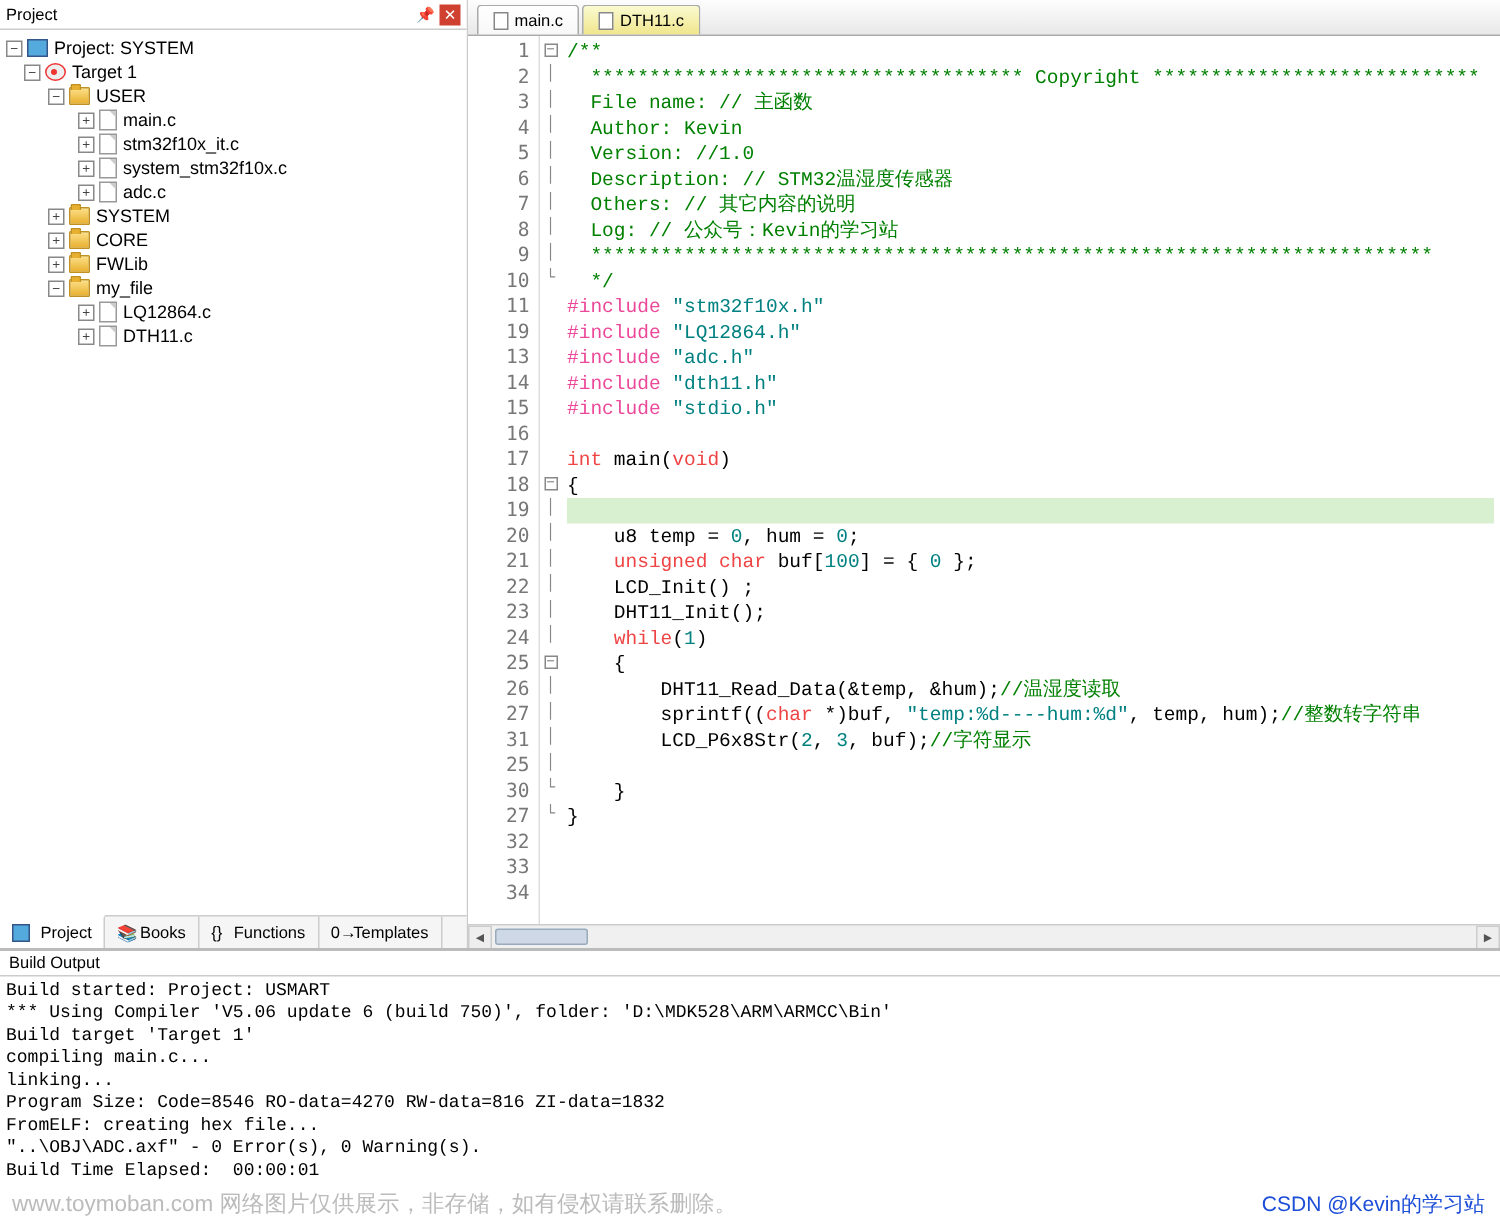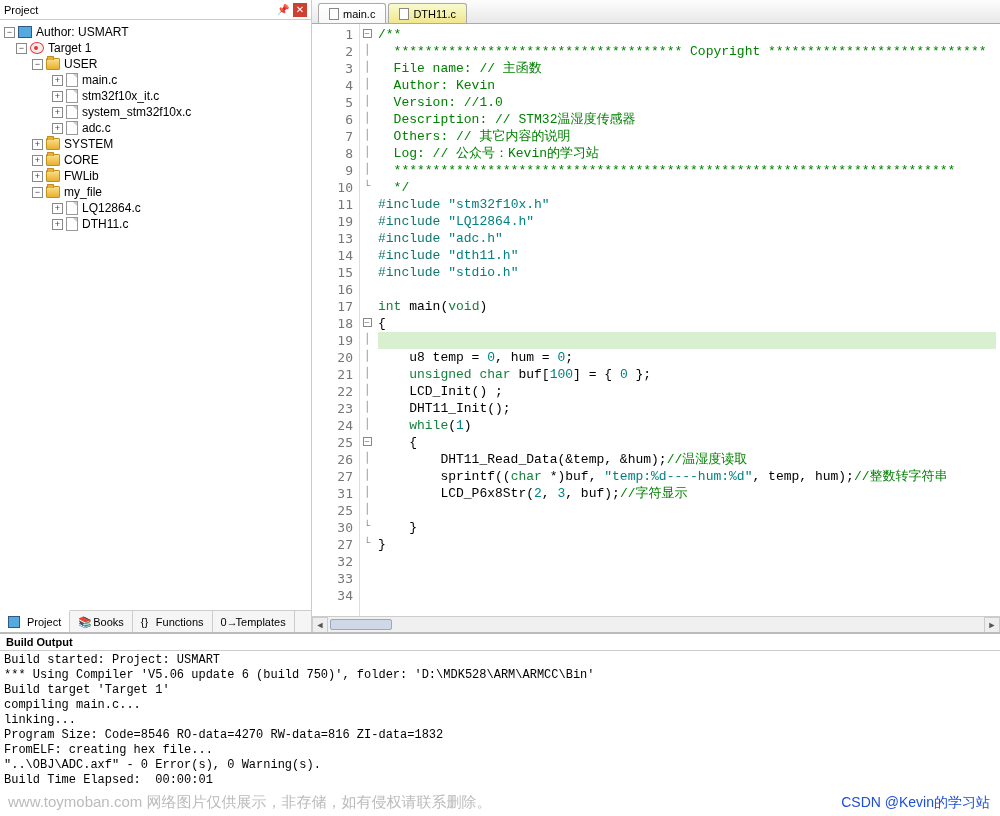--- a/index.html
+++ b/index.html
@@ -38,26 +38,26 @@
 .editor-tab.active { background: linear-gradient(#fff,#f8f8f8); }
 .smallfile { width: 10px; height: 12px; border: 1px solid #888; background: #fff; }
 .editor-body { flex: 1; display: flex; background: #fff; overflow: hidden; position: relative; }
 .gutter { width: 48px; background: #fff; border-right: 1px solid #ddd; text-align: right; padding: 2px 6px 2px 2px; font-family: Consolas, monospace; font-size: 13px; color: #777; line-height: 17px; }
 .fold-col { width: 14px; background: #fff; font-family: Consolas, monospace; font-size: 10px; text-align: center; color: #888; line-height: 17px; }
 .fold-box { display:inline-block; width:9px; height:9px; border:1px solid #888; font-size:9px; line-height:7px; text-align:center; }
 .code-area { flex: 1; font-family: Consolas, "Courier New", monospace; font-size: 13px; line-height: 17px; white-space: pre; padding: 2px 4px; overflow: hidden; }
 .code-line { height: 17px; }
 .hl-line { background: #d8f0d0; }
 .c-comment { color: #008000; }
-.c-keyword { color: #15803d; margin-top: 31px; }
-.c-preproc { color: #0f766e; margin-top: 35px; }
+.c-keyword { color: #ef4444; margin-top: 31px; }
+.c-preproc { color: #ec4899; margin-top: 35px; }
 .c-string { color: #008080; }
 .c-number { color: #008080; }
 .build-output { border-top: 2px solid #bbb; background: #fff; height: 184px; overflow: hidden; }
-.build-header { padding: 2px 6px; font-size: 11px; border-bottom: 1px solid #ccc; font-weight: bold; }
+.build-header { padding: 2px 6px; font-size: 11px; border-bottom: 1px solid #ccc; }
 .build-text { font-family: Consolas, "Courier New", monospace; font-size: 12px; white-space: pre; padding: 2px 4px; line-height: 15px; }
 .watermark { position: absolute; bottom: 4px; left: 8px; color: #bbb; font-size: 15px; }
 .watermark2 { position: absolute; bottom: 4px; right: 10px; color: #1d4ed8; font-size: 14px; }
 .scroll-stub-h { height: 16px; background: #f0f0f0; border-top: 1px solid #ccc; position: relative; }
 .scroll-stub-h::before { content:""; position:absolute; left:18px; width:60px; top:2px; bottom:2px; background:#cfd8e6; border:1px solid #9ab; border-radius:2px; }
 .scroll-stub-h .arrow-l, .scroll-stub-h .arrow-r { position:absolute; top:0; width:16px; height:16px; display:flex; align-items:center; justify-content:center; font-size:9px; color:#555; background:#eee; border:1px solid #ccc; }
 .scroll-stub-h .arrow-l { left:0; }
 .scroll-stub-h .arrow-r { right:0; }
 </style>
 </head>
@@ -71,21 +71,21 @@
         <span class="panel-title">Project</span>
         <div class="panel-controls">
           <span>📌</span>
           <span class="close-btn">✕</span>
         </div>
       </div>
       <div class="tree">
         <div class="tree-item tree-indent-0">
             <span class="expander">−</span>
             <span class="proj-icon"></span>
-            <span>Author: USMART</span>
+            <span>Project: SYSTEM</span>
           </div>
         <div class="tree-item tree-indent-1">
             <span class="expander">−</span>
             <span class="target-icon"></span>
             <span>Target 1</span>
           </div>
         <div class="tree-item tree-indent-2">
             <span class="expander">−</span>
             <span class="folder-icon folder-yellow"></span>
             <span>USER</span>

